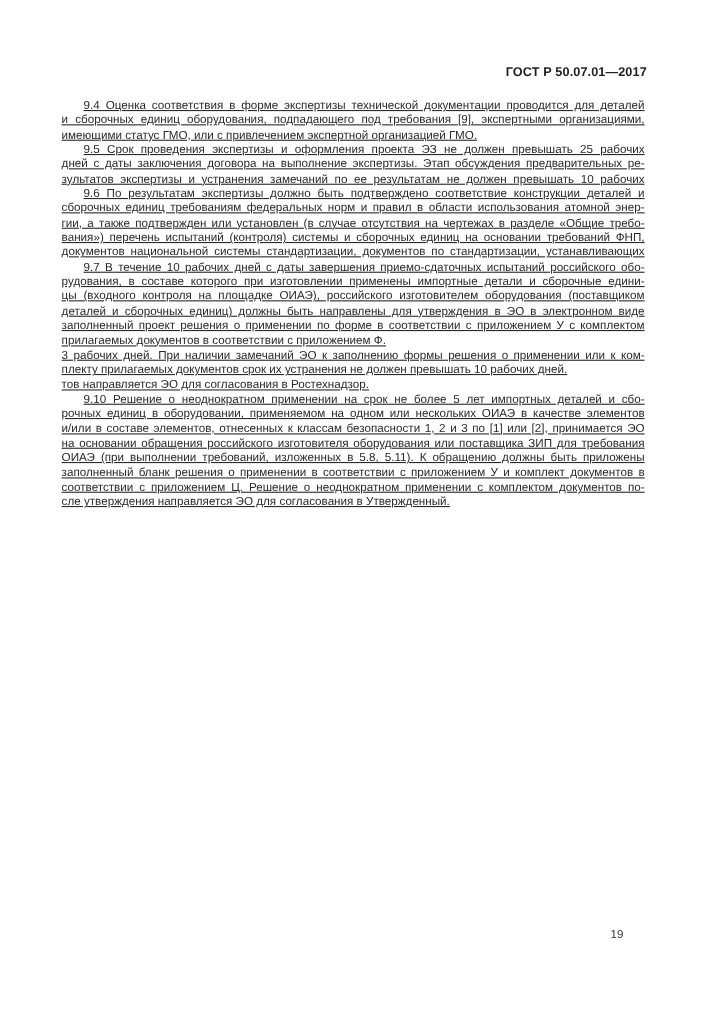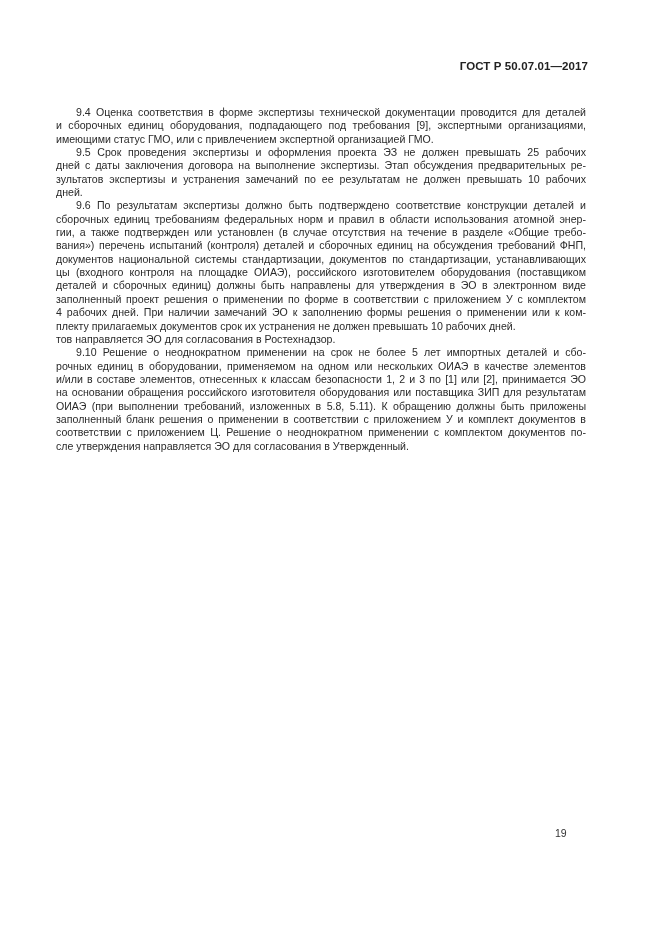--- a/index.html
+++ b/index.html
@@ -1,65 +1,67 @@
 <!DOCTYPE html>
 <html><head>
   <meta charset="utf-8">
   <style>
     html, body { margin: 0; padding: 0; background: #ffffff; }
     body { width: 661px; height: 935px; position: relative; overflow: hidden;
            font-family: "Liberation Sans", sans-serif; color: #2a2a2a; }
     .header { position: absolute; top: 60px; right: 73px; font-weight: bold; font-size: 11.5px; color: #222; letter-spacing: 0.1px; }
-    .body-text { position: absolute; left: 56px; top: 106px; width: 530px; font-size: 10.6px; line-height: 13.35px; }
+    .body-text { position: absolute; left: 56px; top: 90px; width: 530px; font-size: 10.6px; line-height: 13.35px; text-decoration: underline; }
     .line { display: block; white-space: nowrap; text-align: justify; text-align-last: justify; height: 13.35px; overflow: visible; }
     .line.last { text-align-last: left; }
     .line.indent { padding-left: 20px; }
-    .page-num { position: absolute; top: 827px; left: 555px; font-size: 10.5px; color: #333; }
+    .page-num { position: absolute; top: 844px; left: 555px; font-size: 10.5px; color: #333; }
   </style>
 </head>
 <body>
 
 <div class="header">ГОСТ Р 50.07.01—2017</div>
 
 <div class="body-text">
   <div>
     <span class="line indent">9.4 Оценка соответствия в форме экспертизы технической документации проводится для деталей</span>
     <span class="line">и сборочных единиц оборудования, подпадающего под требования [9], экспертными организациями,</span>
     <span class="line last">имеющими статус ГМО, или с привлечением экспертной организацией ГМО.</span>
   </div>
   <div>
     <span class="line indent">9.5 Срок проведения экспертизы и оформления проекта ЭЗ не должен превышать 25 рабочих</span>
     <span class="line">дней с даты заключения договора на выполнение экспертизы. Этап обсуждения предварительных ре-</span>
     <span class="line">зультатов экспертизы и устранения замечаний по ее результатам не должен превышать 10 рабочих</span>
-    <span class="line last">дней.</span>
   </div>
   <div>
     <span class="line indent">9.6 По результатам экспертизы должно быть подтверждено соответствие конструкции деталей и</span>
     <span class="line">сборочных единиц требованиям федеральных норм и правил в области использования атомной энер-</span>
-    <span class="line">гии, а также подтвержден или установлен (в случае отсутствия на течение в разделе «Общие требо-</span>
-    <span class="line">вания») перечень испытаний (контроля) деталей и сборочных единиц на обсуждения требований ФНП,</span>
+    <span class="line">гии, а также подтвержден или установлен (в случае отсутствия на чертежах в разделе «Общие требо-</span>
+    <span class="line">вания») перечень испытаний (контроля) системы и сборочных единиц на основании требований ФНП,</span>
     <span class="line">документов национальной системы стандартизации, документов по стандартизации, устанавливающих</span>
   </div>
   <div>
+    <span class="line indent">9.7 В течение 10 рабочих дней с даты завершения приемо-сдаточных испытаний российского обо-</span>
+    <span class="line">рудования, в составе которого при изготовлении применены импортные детали и сборочные едини-</span>
     <span class="line">цы (входного контроля на площадке ОИАЭ), российского изготовителем оборудования (поставщиком</span>
     <span class="line">деталей и сборочных единиц) должны быть направлены для утверждения в ЭО в электронном виде</span>
     <span class="line">заполненный проект решения о применении по форме в соответствии с приложением У с комплектом</span>
+    <span class="line last">прилагаемых документов в соответствии с приложением Ф.</span>
   </div>
   <div>
-    <span class="line">4 рабочих дней. При наличии замечаний ЭО к заполнению формы решения о применении или к ком-</span>
+    <span class="line">3 рабочих дней. При наличии замечаний ЭО к заполнению формы решения о применении или к ком-</span>
     <span class="line last">плекту прилагаемых документов срок их устранения не должен превышать 10 рабочих дней.</span>
   </div>
   <div>
     <span class="line last">тов направляется ЭО для согласования в Ростехнадзор.</span>
   </div>
   <div>
     <span class="line indent">9.10 Решение о неоднократном применении на срок не более 5 лет импортных деталей и сбо-</span>
     <span class="line">рочных единиц в оборудовании, применяемом на одном или нескольких ОИАЭ в качестве элементов</span>
     <span class="line">и/или в составе элементов, отнесенных к классам безопасности 1, 2 и 3 по [1] или [2], принимается ЭО</span>
-    <span class="line">на основании обращения российского изготовителя оборудования или поставщика ЗИП для результатам</span>
+    <span class="line">на основании обращения российского изготовителя оборудования или поставщика ЗИП для требования</span>
     <span class="line">ОИАЭ (при выполнении требований, изложенных в 5.8, 5.11). К обращению должны быть приложены</span>
     <span class="line">заполненный бланк решения о применении в соответствии с приложением У и комплект документов в</span>
     <span class="line">соответствии с приложением Ц. Решение о неоднократном применении с комплектом документов по-</span>
     <span class="line last">сле утверждения направляется ЭО для согласования в Утвержденный.</span>
   </div>
 </div>
 
 <div class="page-num">19</div>
 
 </body></html>

